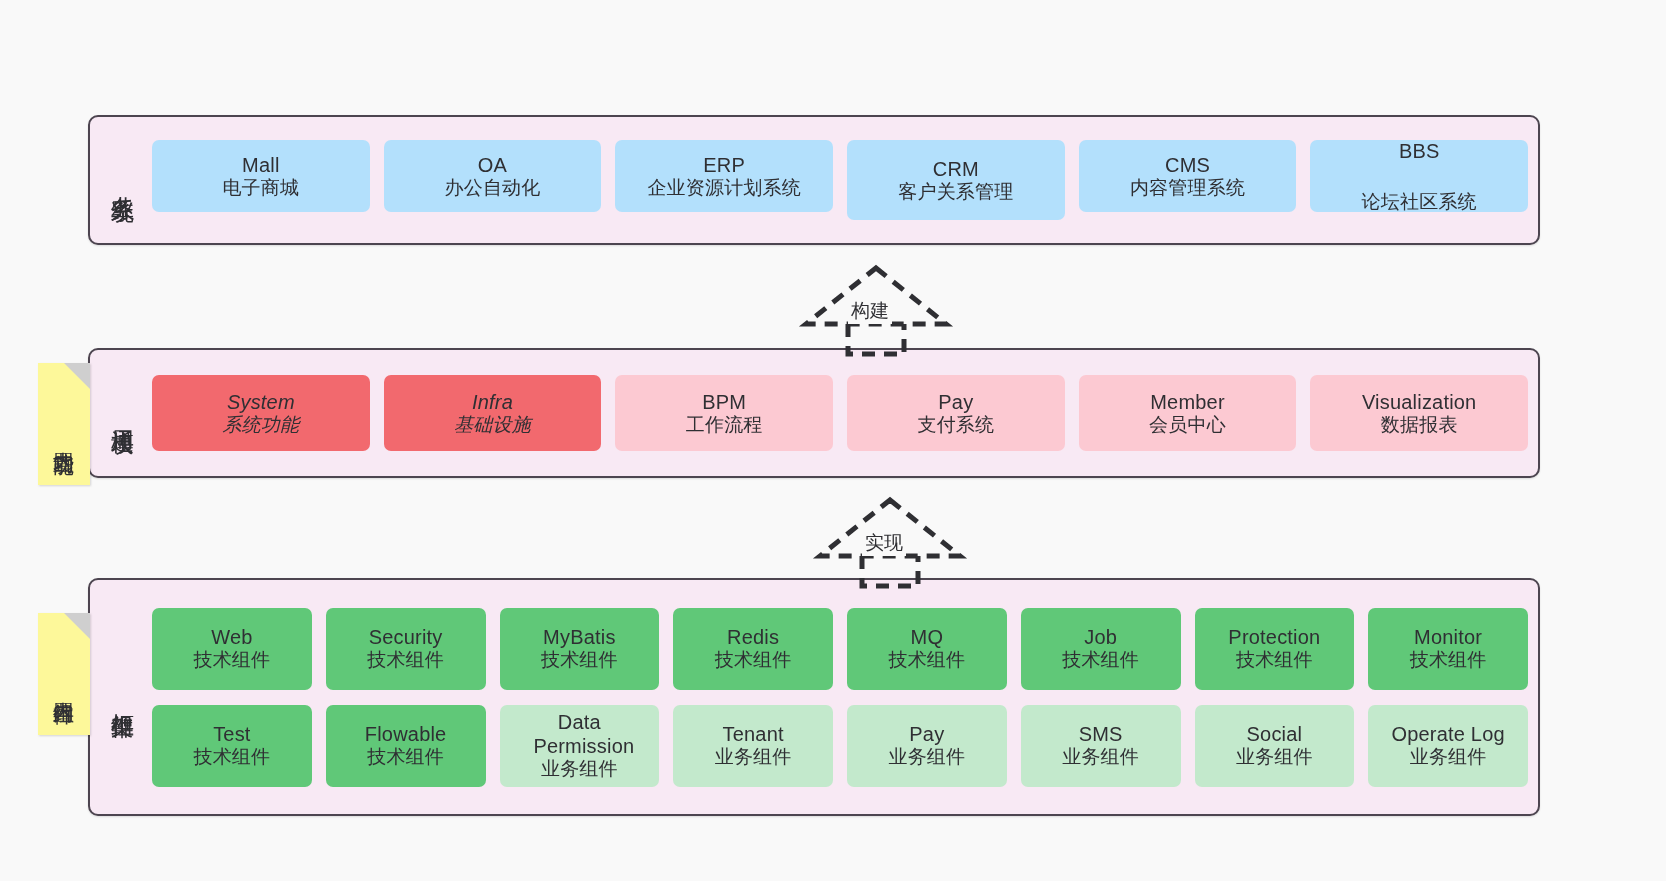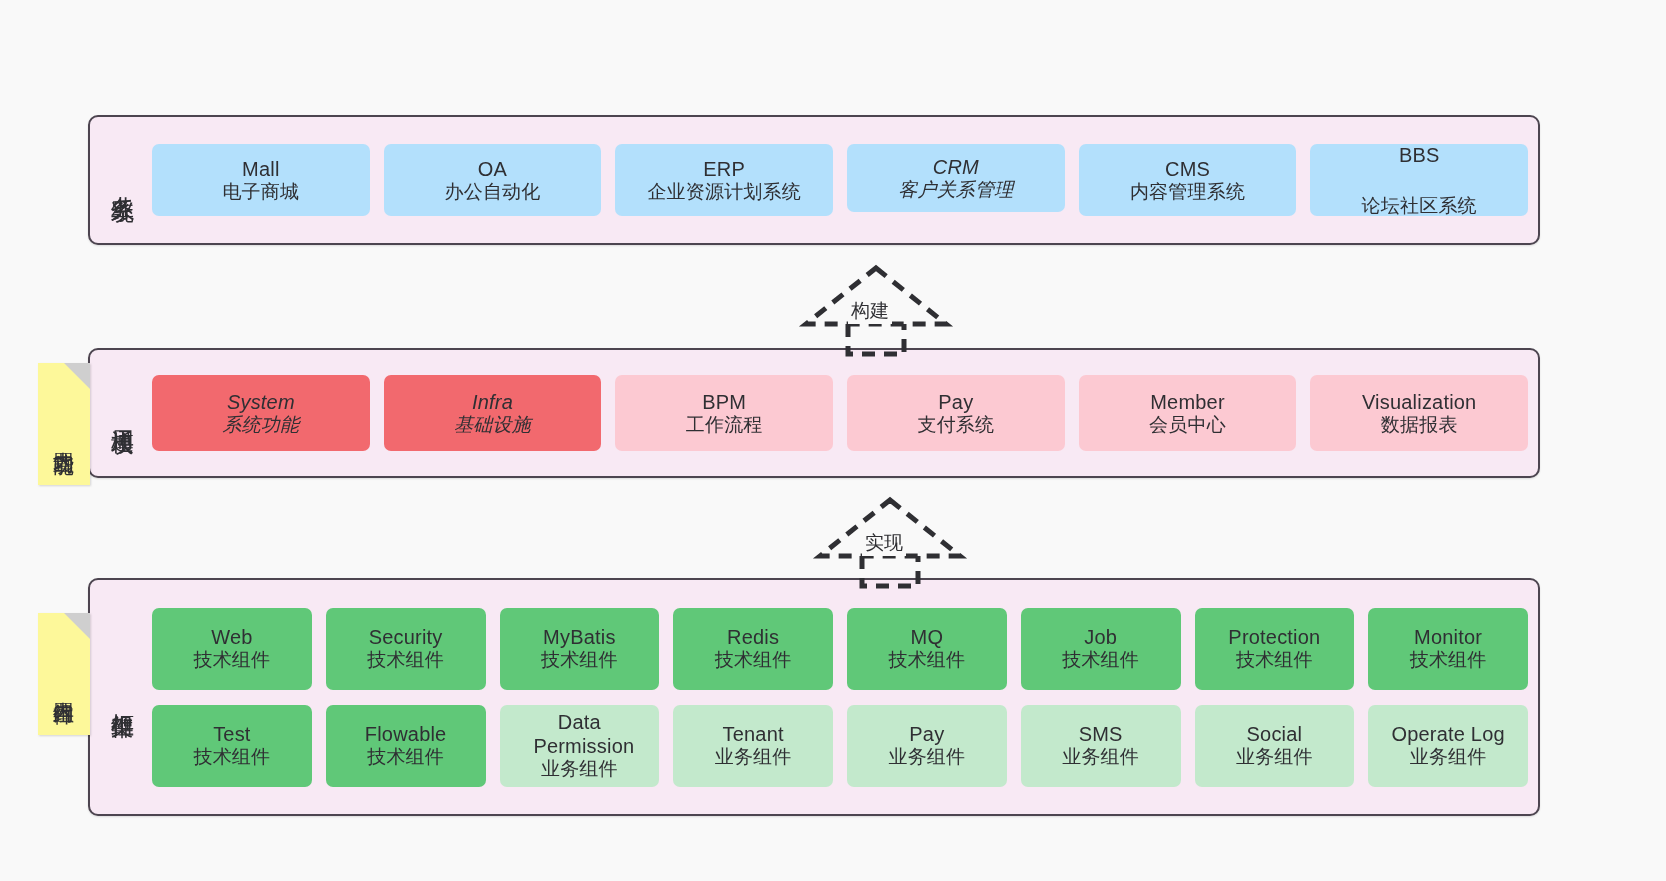--- a/index.html
+++ b/index.html
@@ -160,21 +160,21 @@
           <div class="t2">电子商城</div>
         </div>
         <div class="card c-blue" style="height:72px;">
           <div class="t1">OA</div>
           <div class="t2">办公自动化</div>
         </div>
         <div class="card c-blue" style="height:72px;">
           <div class="t1">ERP</div>
           <div class="t2">企业资源计划系统</div>
         </div>
-        <div class="card c-blue" style="height:68px;font-style:italic;">
+        <div class="card c-blue" style="height:80px;">
           <div class="t1">CRM</div>
           <div class="t2">客户关系管理</div>
         </div>
         <div class="card c-blue" style="height:72px;">
           <div class="t1">CMS</div>
           <div class="t2">内容管理系统</div>
         </div>
         <div class="card c-blue" style="height:72px;gap:28px;">
           <div class="t1">BBS</div>
           <div class="t2">论坛社区系统</div>

